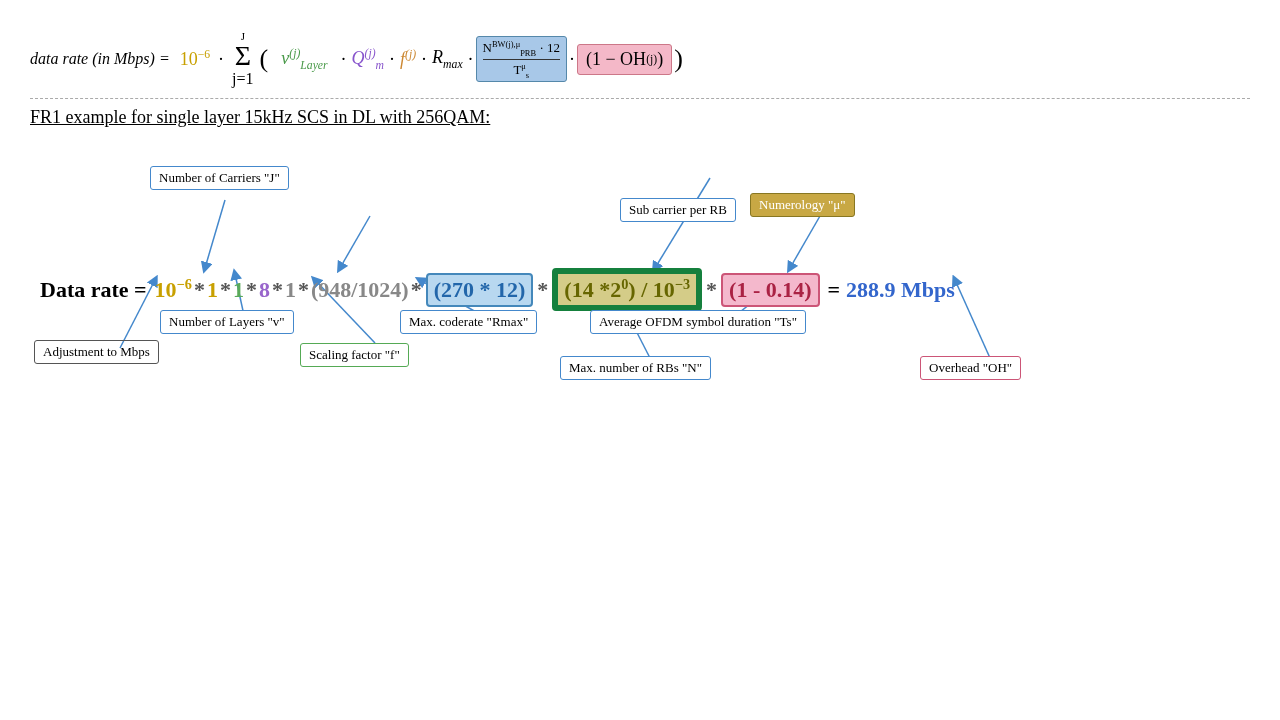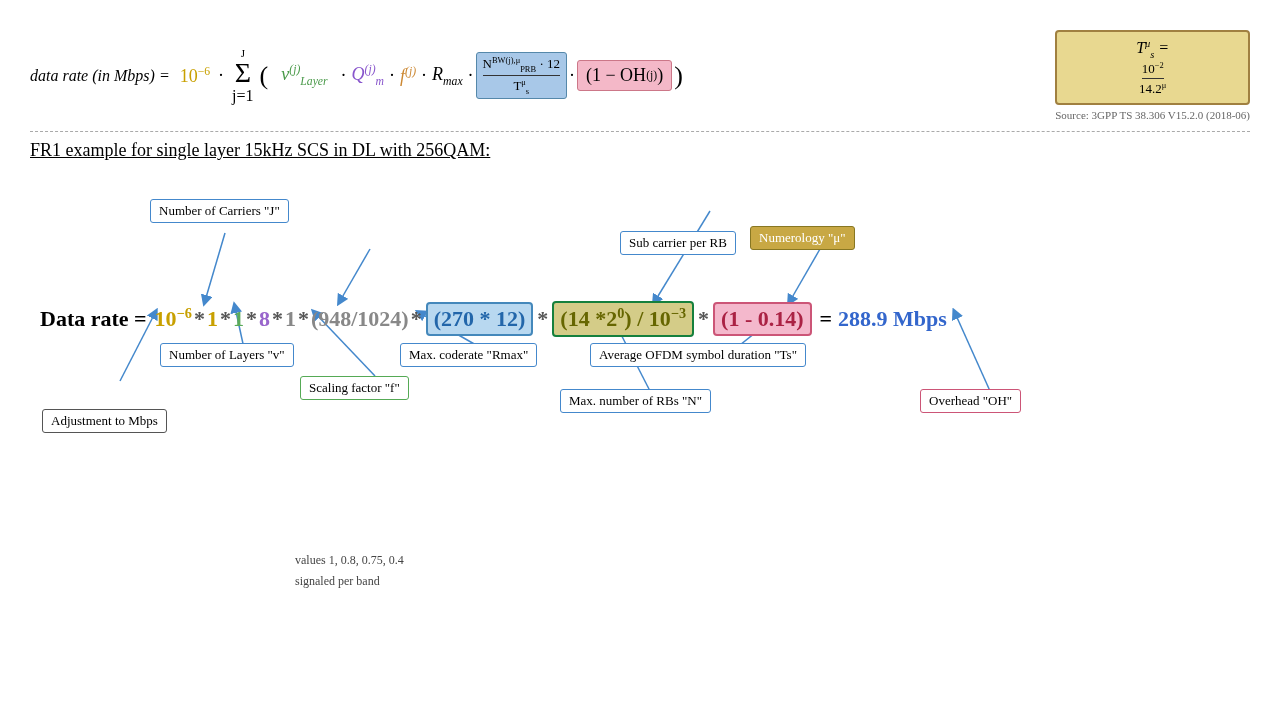--- a/index.html
+++ b/index.html
@@ -135,21 +135,21 @@
       border: 2px solid #4488bb;
       border-radius: 4px;
       padding: 2px 6px;
       color: #2266aa;
       font-weight: bold;
       margin: 0 2px;
     }
 
     .dr-bracket-khaki {
       background: #d4cc88;
-      border: 2px solid #15803d;
+      border: 6px solid #15803d;
       border-radius: 4px;
       padding: 2px 6px;
       color: #666600;
       font-weight: bold;
       margin: 0 2px;
     }
 
     .dr-bracket-pink {
       background: #f4b8cc;
       border: 2px solid #cc5577;
@@ -239,30 +239,20 @@
         <span class="fraction-den">T<sup>μ</sup><sub>s</sub></span>
       </span>
       <span style="margin:0 2px;">·</span>
 
       <span class="term-pink-box">
         (1 − OH<sup>(j)</sup>)
       </span>
       <span style="font-size:26px; margin:0 2px;">)</span>
     </div>
 
-    <div style="text-align:right;">
-      <div class="top-right-box">
-        <span style="font-style:italic;">T<sup>μ</sup><sub>s</sub> =</span>
-        <span class="fraction">
-          <span class="fraction-num">10<sup>−2</sup></span>
-          <span class="fraction-den">14.2<sup>μ</sup></span>
-        </span>
-      </div>
-      <div class="source-text">Source: 3GPP TS 38.306 V15.2.0 (2018-06)</div>
-    </div>
   </div>
 
   <hr class="divider">
 
   <div class="fr1-title">FR1 example for single layer 15kHz SCS in DL with 256QAM:</div>
 
   <div class="diagram-area">
 
     <svg class="arrows-svg">
 
@@ -326,29 +316,24 @@
     </div>
 
     <div class="label-box lb-blue" style="top:162px; left:130px;">Number of Layers "v"</div>
 
     <div class="label-box lb-green" style="top:195px; left:270px;">Scaling factor "f"</div>
 
     <div class="label-box lb-blue" style="top:162px; left:370px;">Max. coderate "Rmax"</div>
 
     <div class="label-box lb-blue" style="top:162px; left:560px;">Average OFDM symbol duration "Ts"</div>
 
-    <div class="label-box" style="top:192px; left:12px; border-color:#555; color:#000;margin-top:36px;">Adjustment to Mbps</div>
+    <div class="label-box" style="top:192px; left:4px; border-color:#555; color:#000;">Adjustment to Mbps</div>
 
     <div class="label-box lb-blue" style="top:208px; left:530px;">Max. number of RBs "N"</div>
 
     <div class="label-box lb-pink" style="top:208px; left:890px;">Overhead "OH"</div>
 
     <div class="notes-section">
-      <div class="note-col" style="margin-left:265px; flex:0 0 180px;">
-        <p style="font-size:12px; color:#444; line-height:1.7;">
-          values 1, 0.8, 0.75, 0.4<br>signaled per band
-        </p>
-      </div>
     </div>
 
   </div>
 
 </div>
 
 </body></html>

